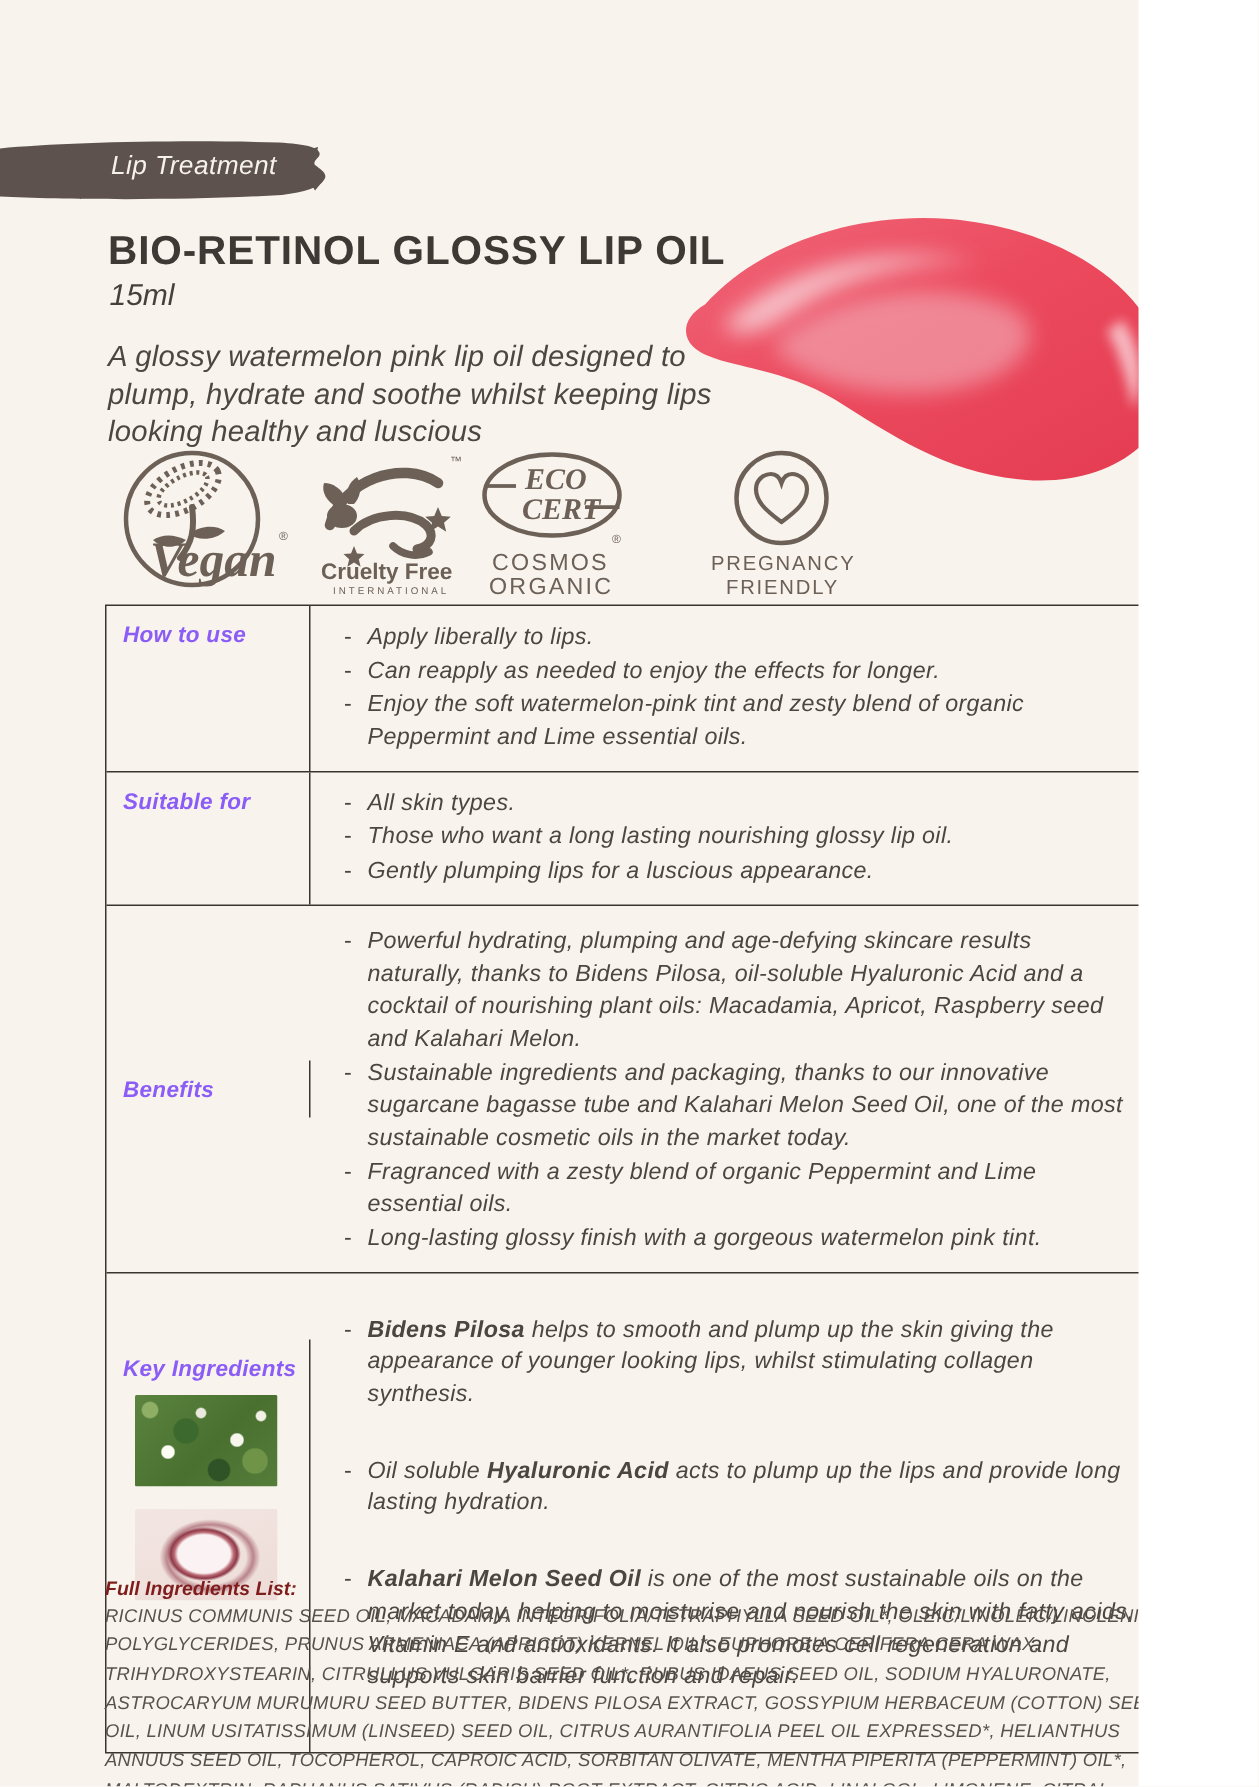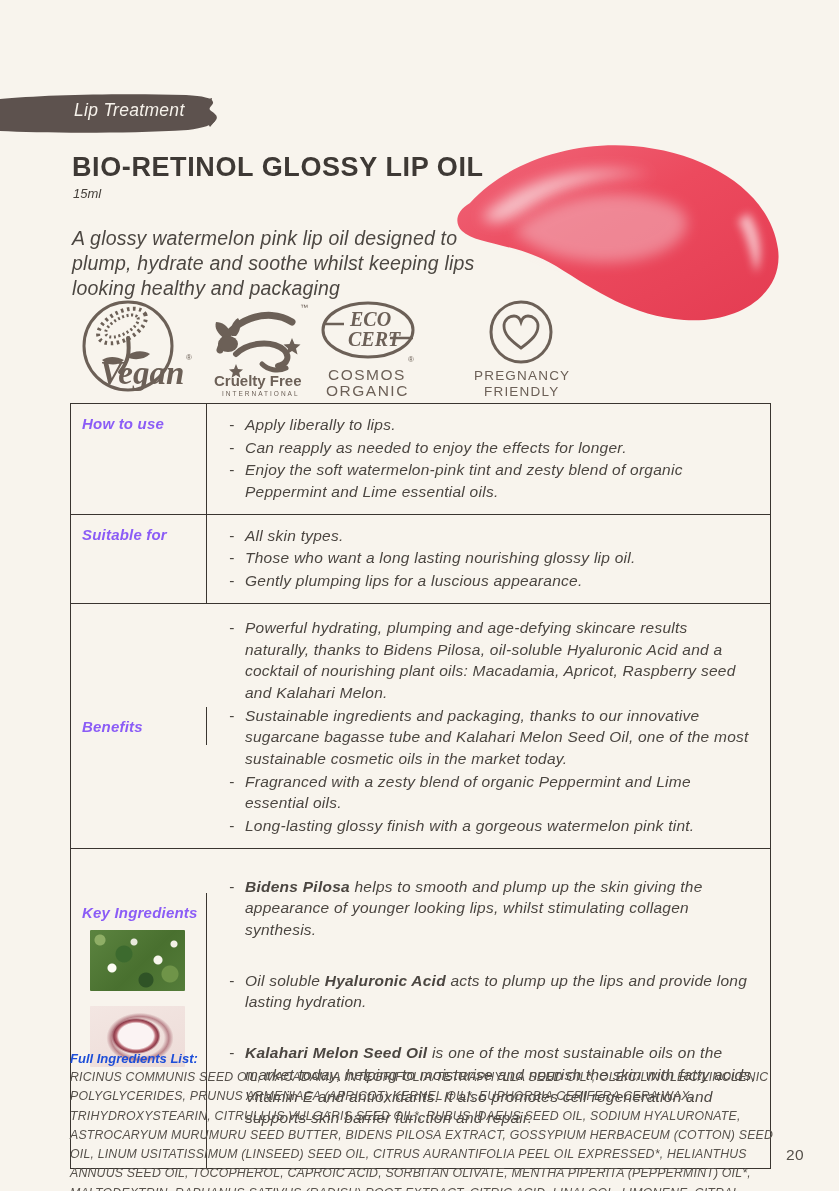--- a/index.html
+++ b/index.html
@@ -1,38 +1,38 @@
 <!DOCTYPE html>
 <html><head>
 <meta charset="utf-8">
 <style>
   html,body{margin:0;padding:0;}
   .page{
     position:relative;
-    width:839px;height:1191px;
+    width:759px;height:1191px;
     background:#f8f4ed;
     font-family:"Liberation Sans", sans-serif;
     color:#46413c;
     overflow:hidden;
   }
   
   .brush-wrap{position:absolute;left:0;top:92px;width:222px;height:42px;}
   .brush-wrap svg{position:absolute;left:0;top:0;}
   .brush-label{
     position:absolute;left:74px;top:8px;
     font-size:17.5px;font-style:italic;color:#f6f2eb;letter-spacing:.3px;
   }
   
   .title{
     position:absolute;left:72px;top:152px;
     font-size:27px;font-weight:bold;letter-spacing:.6px;color:#3e3935;
   }
   .volume{
     position:absolute;left:73px;top:186px;
-    font-size:13px;font-style:italic;color:#45403b;
+    font-size:20px;font-style:italic;color:#45403b;
   }
   .description{
     position:absolute;left:72px;top:226px;width:430px;
     font-size:19.5px;font-style:italic;line-height:1.27;color:#4c4742;letter-spacing:.2px;
   }
   
   .smear{position:absolute;left:448px;top:133px;}
   
   .badges{position:absolute;left:70px;top:298px;height:100px;}
   .badge{position:absolute;top:0;}
@@ -95,21 +95,21 @@
       radial-gradient(ellipse 10px 7px at 70px 30px,#553f31 0 70%,rgba(0,0,0,0) 75%),
       radial-gradient(ellipse 9px 6px at 12px 48px,#46372c 0 70%,rgba(0,0,0,0) 75%),
       radial-gradient(ellipse 10px 7px at 36px 50px,#7d6document655 0 70%,rgba(0,0,0,0) 75%),
       radial-gradient(ellipse 10px 7px at 36px 50px,#7d6655 0 70%,rgba(0,0,0,0) 75%),
       radial-gradient(ellipse 10px 7px at 62px 50px,#8d7968 0 70%,rgba(0,0,0,0) 75%),
       radial-gradient(ellipse 9px 6px at 84px 46px,#3a2d24 0 70%,rgba(0,0,0,0) 75%),
       linear-gradient(135deg,#2c231d,#241c16);
   }
   
   .footer{position:absolute;left:70px;top:1051px;width:706px;}
-  .fi-heading{font-size:13px;font-weight:bold;font-style:italic;color:#1d4ed8;margin-bottom:2px;}
+  .fi-heading{font-size:13px;font-weight:bold;font-style:italic;color:#7f1d1d;margin-bottom:2px;}
   .fi-list{font-size:12.3px;font-style:italic;line-height:1.57;color:#57524c;letter-spacing:.2px;}
   .page-number{
     position:absolute;left:786px;top:1146px;
     font-size:15.5px;color:#55504a;letter-spacing:.5px;
   }
 </style>
 </head>
 <body>
 
 <div class="page">
@@ -118,21 +118,21 @@
     <svg width="222" height="42" viewBox="0 0 222 42">
       <path d="M0,7 C40,3 120,1 186,3 C203,4 212,6 213,10 C214,13 208,15 210,18
                C214,21 219,24 216,28 C213,33 203,36 188,38 C120,42 40,41 0,39 Z" fill="#5d524e"></path>
       <path d="M205,8 L212,6 L211,12 Z M207,30 L215,29 L210,35 Z" fill="#5d524e"></path>
     </svg>
     <span class="brush-label">Lip Treatment</span>
   </div>
 
   <div class="title">BIO-RETINOL GLOSSY LIP OIL</div>
   <div class="volume">15ml</div>
-  <div class="description">A glossy watermelon pink lip oil designed to plump, hydrate and soothe whilst keeping lips looking healthy and packaging</div>
+  <div class="description">A glossy watermelon pink lip oil designed to plump, hydrate and soothe whilst keeping lips looking healthy and luscious</div>
 
   <div class="smear">
     <svg width="340" height="195" viewBox="0 0 340 195">
       <defs>
         <linearGradient id="smearGrad" x1="0" y1="0" x2="1" y2="1">
           <stop offset="0" stop-color="#f0677a"></stop>
           <stop offset="0.45" stop-color="#ec4a5e"></stop>
           <stop offset="1" stop-color="#e43c52"></stop>
         </linearGradient>
         <filter id="soft" x="-40%" y="-40%" width="180%" height="180%">

